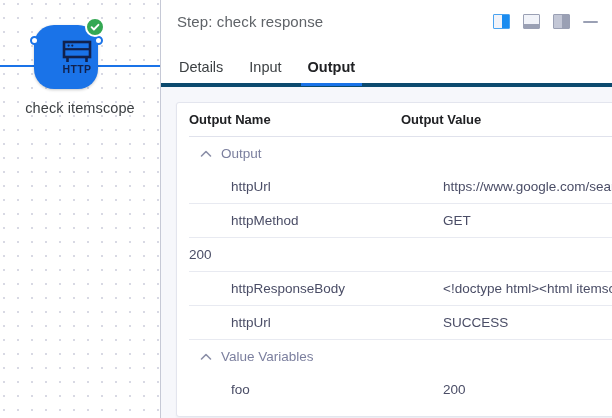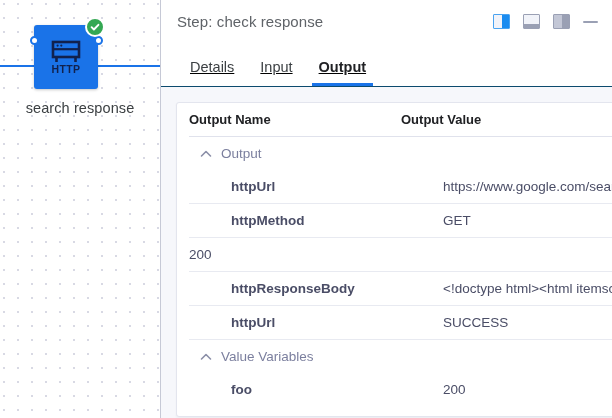--- a/index.html
+++ b/index.html
@@ -50,25 +50,25 @@
     width: 64px;
     height: 64px;
   }
   .node-box {
     position: absolute;
     left: 0;
     top: 0;
     width: 64px;
     height: 64px;
     background: #1a73e8;
-    border-radius: 3px;
+    border-radius: 20px;
     box-shadow: 0 1px 3px rgba(0,0,0,0.22);
     display: flex;
     align-items: center;
-    justify-content: center;
+    justify-content: flex-end;
   }
   .node-icon {
     display: block;
   }
   .port {
     position: absolute;
     top: 36px;
     width: 9px;
     height: 9px;
     border-radius: 50%;
@@ -172,24 +172,23 @@
     border-radius: 1px;
     cursor: pointer;
   }
 
   .tabs-row {
     position: relative;
     height: 44px;
     flex: 0 0 44px;
     display: flex;
     align-items: flex-start;
-    padding-left: 17px;
-    border-bottom: 1px solid #0c4a6e;
-    box-sizing: border-box;
-    text-decoration: underline;
+    padding-left: 6px;
+    border-bottom: 4px solid #0c4a6e;
+    box-sizing: border-box;
   }
   .tab {
     position: relative;
     padding: 5px 13px 0 13px;
     height: 43px;
     box-sizing: border-box;
     display: flex;
     align-items: center;
     font-size: 14.5px;
     color: #3c4043;
@@ -255,21 +254,21 @@
     border-bottom: none;
   }
   .t-row .name-cell {
     width: 212px;
     flex: 0 0 212px;
     display: flex;
     align-items: center;
     overflow: hidden;
   }
   .t-row.group .name-cell { padding-left: 10px; }
-  .t-row.leaf .name-cell { padding-left: 42px; font-weight: bold; }
+  .t-row.leaf .name-cell { padding-left: 42px; }
   .chev {
     width: 14px;
     height: 14px;
     margin-right: 8px;
     flex: 0 0 14px;
     display: flex;
     align-items: center;
     justify-content: center;
     cursor: pointer;
   }
@@ -304,21 +303,21 @@
 
     <div class="port port-in"></div>
     <div class="port port-out"></div>
 
     <div class="status-badge">
       <svg width="12" height="12" viewBox="0 0 12 12">
         <polyline points="2.6,6.2 4.9,8.5 9.4,3.8" fill="none" stroke="#ffffff" stroke-width="1.9" stroke-linecap="round" stroke-linejoin="round"></polyline>
       </svg>
     </div>
 
-    <div class="node-label">search response</div>
+    <div class="node-label">check itemscope</div>
   </div>
 
   <div class="v-divider"></div>
 
   <div class="panel">
 
     <div class="panel-header">
       <div class="panel-title">Step: check response</div>
 
       <div class="header-actions">

